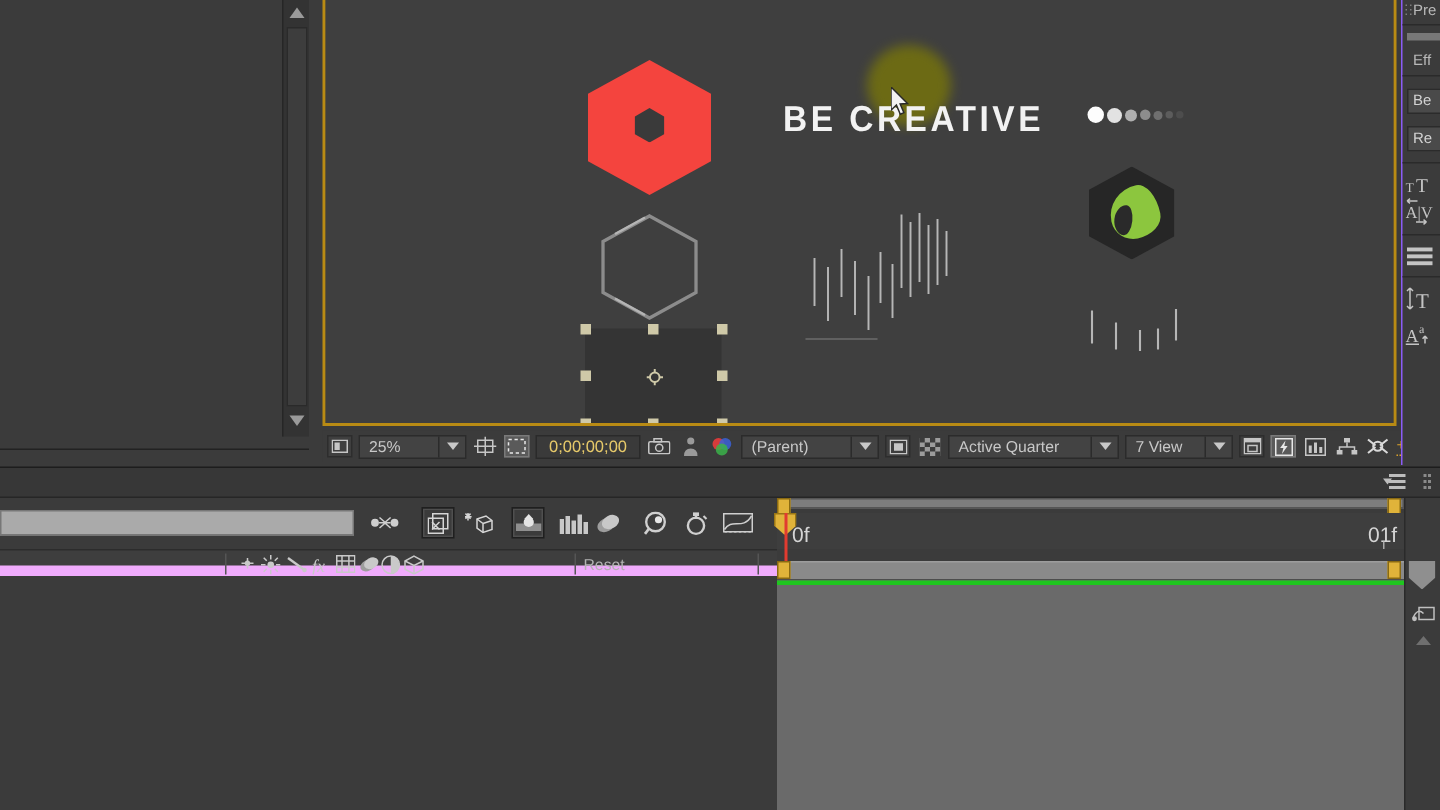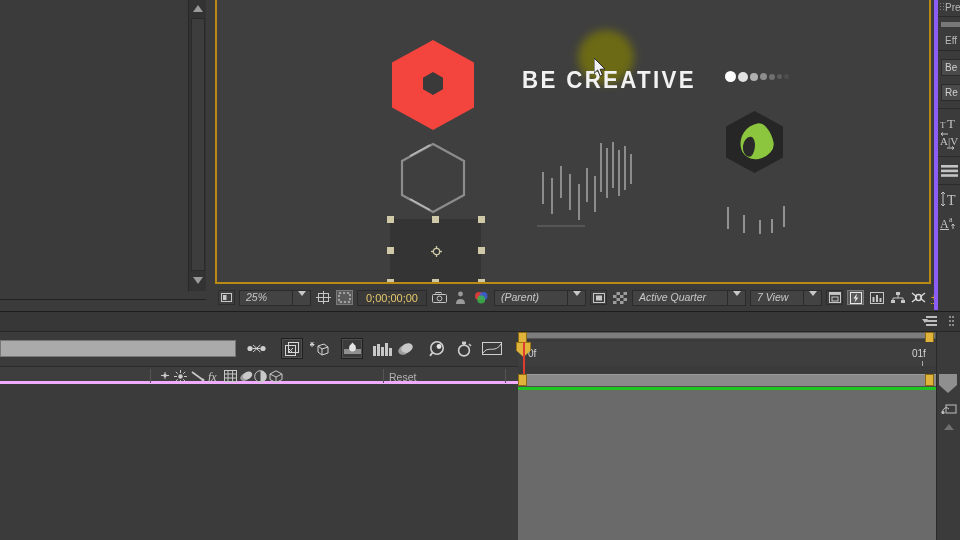--- a/index.html
+++ b/index.html
@@ -74,33 +74,33 @@
   .anchor { position:absolute; left:214px; top:248px; width:11px; height:11px; }
 
   
   #viewer-bar { position:absolute; left:215px; top:287px; width:719px; height:21px;
     background:#3b3b3b; display:flex; align-items:center; gap:4px; padding:0 3px; }
   .tb-icon { width:17px; height:15px; background:#3f3f3f; border:1px solid #2d2d2d;
     display:flex; align-items:center; justify-content:center; flex:0 0 auto; }
   .tb-icon.plain { background:transparent; border:none; }
   .tb-icon.act { background:#5a5a5a; border:1px solid #7a7a7a; }
   .combo { height:16px; background:#434343; border:1px solid #2b2b2b; display:flex;
-    align-items:flex-start; flex:0 0 auto;font-style:italic; }
+    align-items:center; flex:0 0 auto; }
   .combo .val { color:#c8c8c8; font-size:10.5px; padding:0 6px; white-space:nowrap; }
   .combo .sep { width:1px; height:14px; background:#2b2b2b; }
   .combo .arr { width:17px; display:flex; align-items:center; justify-content:center; }
   .combo .arr i { width:0;height:0;border-left:4px solid transparent;
     border-right:4px solid transparent; border-top:5px solid #c8c8c8; }
   .tc-box { height:16px; background:#3a3a3a; border:1px solid #2a2a2a; color:#e6c96a;
     font-size:11px; display:flex; align-items:center; padding:0 8px; white-space:nowrap; }
   .plus-val { color:#d9a12a; font-size:10.5px; border-bottom:1px dotted #d9a12a; }
 
   
   #right-rail { position:absolute; left:934px; top:0; width:26px; height:310px;
-    background:#3b3b3b; border-left:4px solid #8b5cf6; }
+    background:#3b3b3b; border-left:1px solid #8b5cf6; }
   .rail-tab { position:absolute; left:0; width:26px; height:15px; color:#b9b9b9;
     font-size:10px; display:flex; align-items:center; padding-left:7px; overflow:hidden; }
   .rail-grip { position:absolute; left:2px; top:3px; width:4px; height:9px; }
   .rail-grip b { position:absolute; width:1px; height:1px; background:#7e7e7e; }
   .rail-btn { position:absolute; left:3px; width:24px; height:17px; background:#4a4a4a;
     border:1px solid #2b2b2b; color:#d2d2d2; font-size:10px; display:flex;
     align-items:center; padding-left:3px; overflow:hidden; }
   .rail-bar { position:absolute; left:3px; width:22px; height:5px; background:#787878; }
   .rail-ico { position:absolute; left:2px; width:24px; height:22px; color:#c4c4c4;
     font-size:13px; display:flex; align-items:center; }
@@ -117,32 +117,32 @@
   .panel-grip b { position:absolute; width:1.5px; height:1.5px; background:#8a8a8a; }
 
   #tl-toolbar { position:absolute; left:0; top:20px; width:518px; height:34px; background:#3b3b3b; }
   #tl-search { position:absolute; left:0; top:8px; width:236px; height:17px;
     background:#aaa; border:1px solid #777; }
   .tl-sw { position:absolute; top:6px; width:22px; height:21px; display:flex;
     align-items:center; justify-content:center; color:#d0d0d0; }
   .tl-sw.box { background:#3b3b3b; border:1px solid #1f1f1f; box-shadow:inset 0 0 0 1px #4f4f4f; }
 
   #tl-colhdr { position:absolute; left:0; top:54px; width:518px; height:18px;
-    background:#3e3e3e; border-top:1px solid #2c2c2c; border-bottom:3px solid #f0abfc; }
+    background:#3e3e3e; border-top:1px solid #2c2c2c; border-bottom:7px solid #f0abfc; }
   .sw-ico { position:absolute; top:3px; color:#c9c9c9; font-size:11px; }
   .vdiv { position:absolute; top:2px; width:1px; height:14px; background:#555; }
   .col-label { position:absolute; color:#b3b3b3; font-size:10.5px; top:4px; }
 
   #tl-ruler { position:absolute; left:518px; top:30px; width:418px; height:24px;
     background:#3e3e3e; }
   .wa-marker { position:absolute; top:-8px; width:9px; height:12px; background:#e0b33a;
     border:1px solid #8a6a12; }
   .wa-bar-top { position:absolute; left:518px; top:20px; width:418px; height:7px;
     background:#7d7d7d; border:1px solid #555; }
-  .ruler-txt { position:absolute; color:#d5d5d5; font-size:10px; top:6px; }
+  .ruler-txt { position:absolute; color:#d5d5d5; font-size:14px; top:6px; }
   .playhead { position:absolute; top:30px; width:1.5px; height:199px; background:#e13b30; }
   .ph-head { position:absolute; top:30px; width:15px; height:15px; background:#e0b33a;
     clip-path:polygon(0 0,100% 0,100% 55%,50% 100%,0 55%); border:1px solid #9a7614; }
 
   #tl-layers { position:absolute; left:518px; top:62px; width:418px; height:167px;
     background:#6a6a6a; }
   #tl-left-empty { position:absolute; left:0; top:72px; width:518px; height:157px; background:#3b3b3b; }
   .wa-bar-bot { position:absolute; left:518px; top:62px; width:418px; height:13px;
     background:#8a8a8a; border-top:1px solid #9d9d9d; border-bottom:1px solid #4d4d4d; }
   .green-line { position:absolute; left:518px; top:75px; width:418px; height:3px; background:#1fc61f; }

